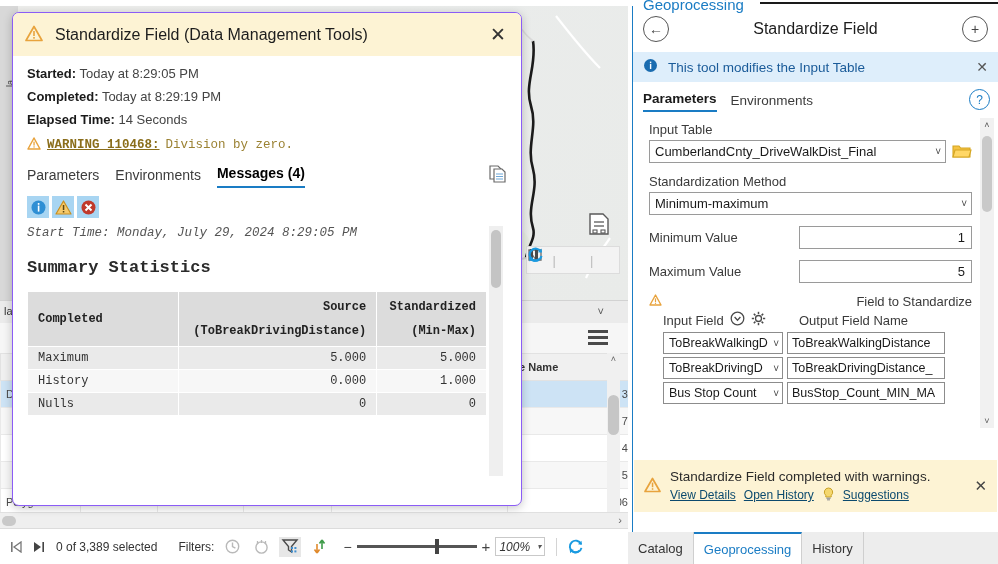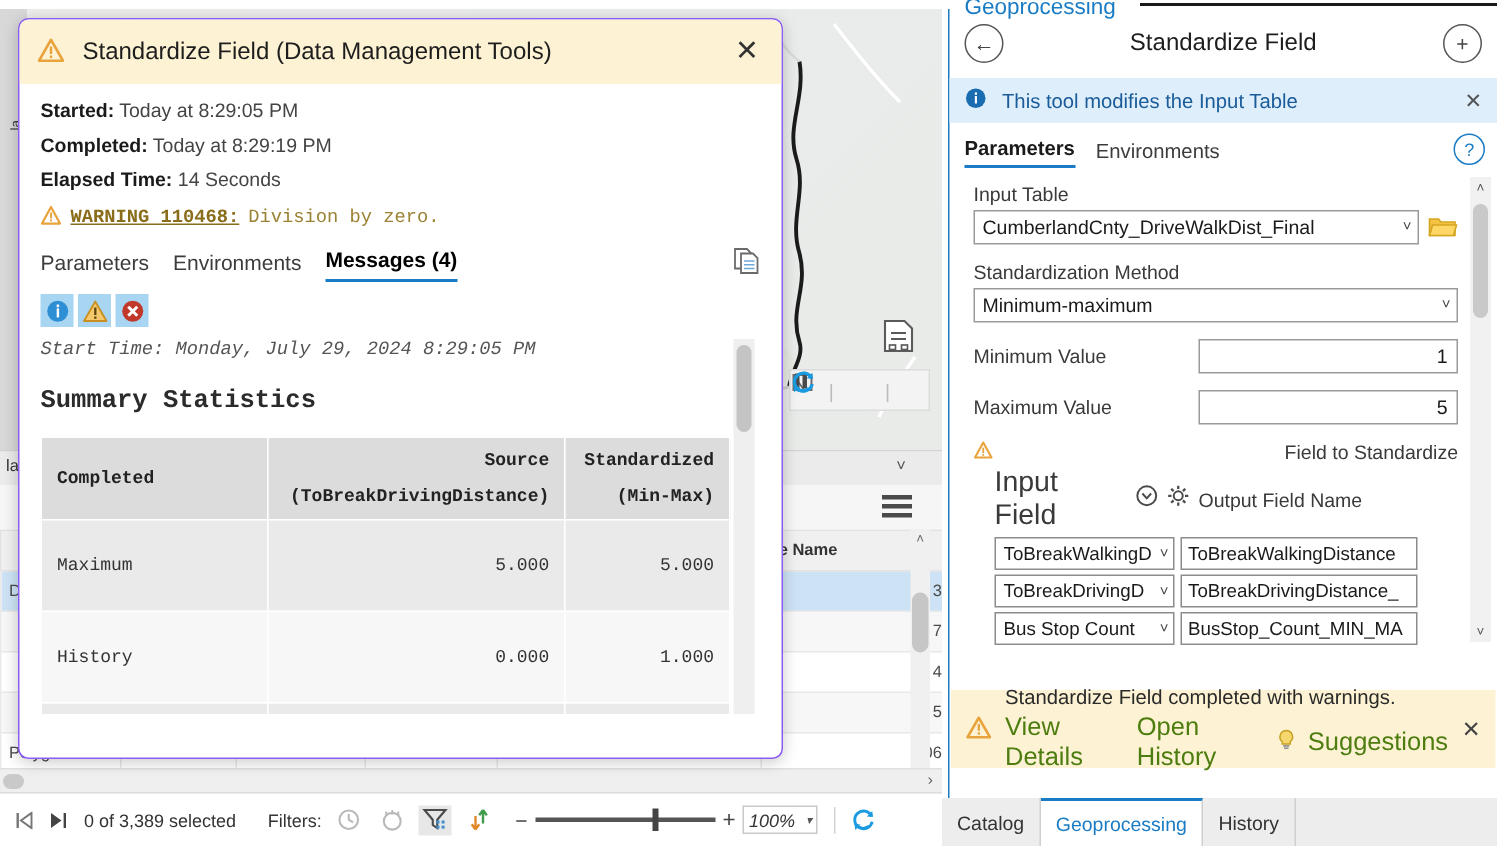--- a/index.html
+++ b/index.html
@@ -99,21 +99,21 @@
   #msg-scrollarea{position:relative;margin-top:8px;height:250px;overflow:hidden;}
   #msg-content{padding-right:28px;}
   .starttime{font-family:"Liberation Mono",monospace;font-size:12.5px;color:#555;font-style:italic;margin-bottom:18px;}
   .sumstat-h{font-family:"Liberation Mono",monospace;font-size:17px;font-weight:bold;color:#2b2b2b;margin-bottom:14px;}
   table.stats{border-collapse:collapse;width:460px;font-family:"Liberation Mono",monospace;font-size:12px;}
   table.stats th{background:#dcdcdc;border:1px solid #fff;padding:8px 10px;color:#222;font-weight:bold;
       vertical-align:bottom;}
   table.stats th.statcol{text-align:left;width:130px;vertical-align:middle;}
   table.stats th.num{text-align:right;}
   table.stats th .sub{display:block;margin-top:10px;}
-  table.stats td{border:1px solid #fff;padding:23px 10px;color:#333;}
+  table.stats td{border:1px solid #fff;padding:4px 10px;color:#333;}
   table.stats td.lbl{background:#eaeaea;text-align:left;}
   table.stats td.val{background:#eaeaea;text-align:right;}
   table.stats tr.odd td.lbl{background:#f7f7f7;}
   table.stats tr.odd td.val{background:#f7f7f7;}
   #msg-vscroll{position:absolute;right:4px;top:0;width:14px;height:250px;background:#efefef;}
   #msg-vscroll .thumb{position:absolute;left:2px;top:4px;width:10px;height:58px;background:#c4c4c4;border-radius:5px;}
 
   
   #gp-pane{position:absolute;left:628px;top:0;width:370px;height:564px;background:#fff;box-sizing:border-box;}
   #gp-pane-inner{position:absolute;left:4px;top:6px;width:366px;height:538px;
@@ -138,41 +138,41 @@
       padding:0 4px 0 5px;box-sizing:border-box;font-size:13px;color:#1a1a1a;overflow:hidden;white-space:nowrap;}
   .combo .cv{margin-left:auto;font-size:10px;color:#444;padding-left:4px;}
   .folder-ic{width:20px;height:18px;flex:none;}
   .inline-row{display:flex;align-items:center;margin-bottom:11px;}
   .inline-row .lab{width:150px;font-size:13px;color:#3a3a3a;}
   .numbox{flex:1;height:23px;border:1px solid #9a9a9a;background:#fff;display:flex;align-items:center;
       justify-content:flex-end;padding:0 6px;box-sizing:border-box;font-size:13px;color:#1a1a1a;}
   .fts-head{display:flex;align-items:center;gap:5px;margin-top:2px;justify-content:space-between;}
   .fts-head .t{font-size:13px;color:#3a3a3a;}
   .subhead-row{display:flex;align-items:center;margin-top:2px;}
-  .subhead-row .a{width:130px;display:flex;align-items:center;gap:6px;font-size:19px;color:#3a3a3a;padding-left:14px;}
+  .subhead-row .a{width:130px;display:flex;align-items:center;gap:6px;font-size:13px;color:#3a3a3a;padding-left:14px;}
   .subhead-row .b{font-size:13px;color:#3a3a3a;padding-left:6px;}
   .fieldgrid{margin-top:3px;padding-left:14px;}
   .fieldgrid .gr{display:flex;gap:4px;margin-bottom:3px;}
   .fieldgrid .gsel{width:120px;height:22px;border:1px solid #8c8c8c;background:#fff;display:flex;align-items:center;
       padding:0 3px 0 5px;box-sizing:border-box;font-size:12.5px;color:#1a1a1a;overflow:hidden;white-space:nowrap;}
   .fieldgrid .gsel .cv{margin-left:auto;font-size:10px;color:#444;padding-left:3px;}
   .fieldgrid .gtxt{width:158px;height:22px;border:1px solid #8c8c8c;background:#fff;display:flex;align-items:center;
       padding:0 4px;box-sizing:border-box;font-size:12.5px;color:#1a1a1a;overflow:hidden;white-space:nowrap;}
   #gp-form-scroll{position:absolute;right:4px;top:6px;width:14px;height:310px;background:#f1f1f1;}
   #gp-form-scroll .up,#gp-form-scroll .dn{height:14px;text-align:center;font-size:9px;color:#555;line-height:14px;}
   #gp-form-scroll .thumb{position:absolute;left:2px;top:18px;width:10px;height:76px;background:#c9c9c9;border-radius:5px;}
   #gp-run-row{display:flex;justify-content:flex-end;padding:0 28px 0 0;}
   .runbtn{border:1px solid #6d6d6d;background:#fff;height:28px;display:flex;align-items:center;gap:7px;
       padding:0 7px;box-sizing:border-box;font-size:14px;color:#1a1a1a;}
   .runbtn .cv{font-size:10px;color:#333;margin-left:3px;}
   #gp-toast{position:absolute;left:1px;right:1px;bottom:31px;height:52px;background:#fdf3d4;
       display:flex;align-items:center;padding:0 10px;box-sizing:border-box;gap:9px;}
   #gp-toast .tbody{flex:1;}
   #gp-toast .t1{font-size:13.5px;color:#2a2a2a;margin-bottom:3px;}
-  #gp-toast .links{display:flex;align-items:center;gap:8px;font-size:17px;color:#4d7c0f;}
+  #gp-toast .links{display:flex;align-items:center;gap:8px;font-size:12px;color:#0c4a6e;text-decoration:underline;}
   #gp-toast .tx{font-size:15px;color:#444;}
   #gp-bottom-tabs{position:absolute;left:0;bottom:0;width:370px;height:32px;background:#ededed;
       display:flex;align-items:stretch;font-size:13px;}
   #gp-bottom-tabs .bt{display:flex;align-items:center;padding:0 10px;color:#333;border-right:1px solid #cfcfcf;}
   #gp-bottom-tabs .bt.active{background:#fff;color:#1a7cc4;border-top:2px solid #1a7cc4;}
 </style>
 </head>
 <body>
 
 <div id="app-bg">

